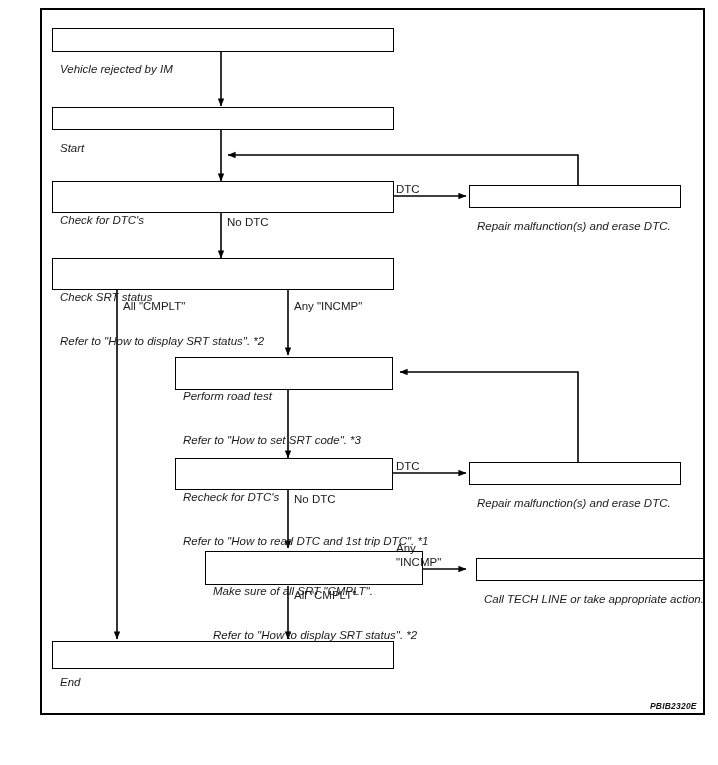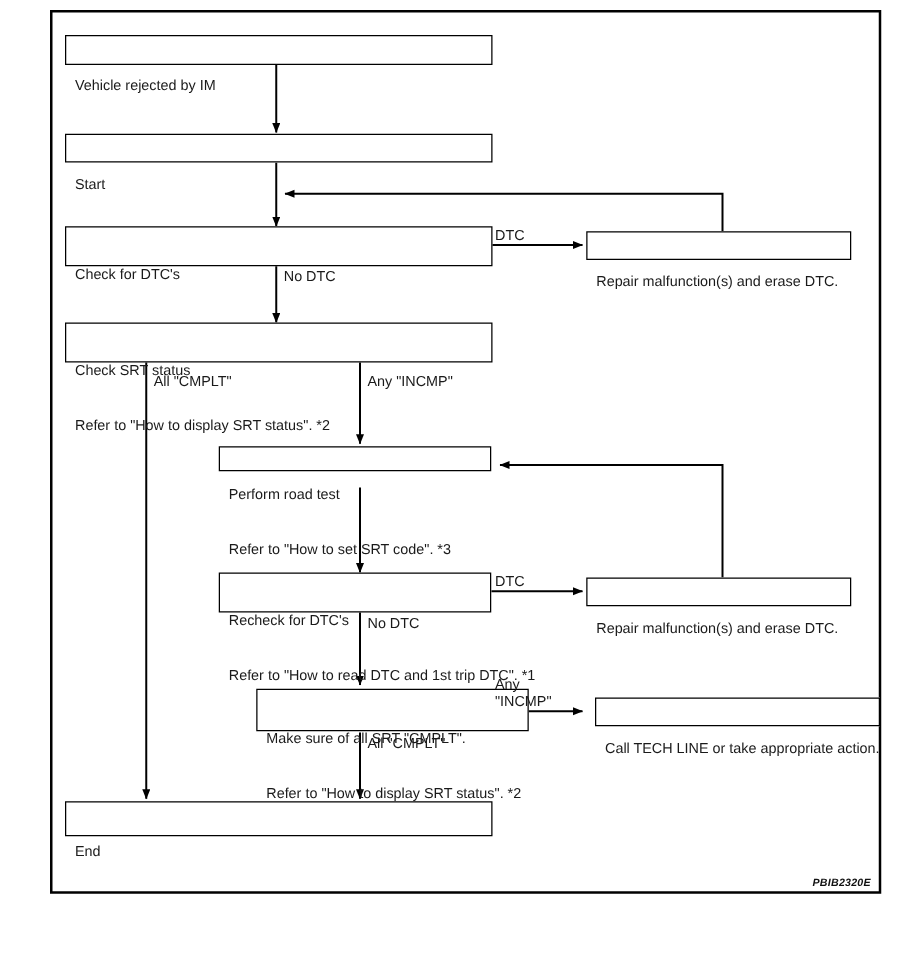--- a/index.html
+++ b/index.html
@@ -49,21 +49,21 @@
     position: absolute;
     box-sizing: border-box;
     border: 1.6px solid #000;
     background: #fff;
     font-size: 11.5px;
     line-height: 14.5px;
     padding: 4px 6px 4px 7px;
     white-space: pre;
     color: #1a1a1a;
   }
-  .node .line { display: block; }
+  .node .line { display: block; font-style: italic; }
 
   
   .edge-label {
     position: absolute;
     font-size: 11.5px;
     line-height: 14px;
     white-space: pre;
     color: #1a1a1a;
   }
 
@@ -150,21 +150,21 @@
 
   <div class="node" style="left:469px; top:185px; width:212px; height:23px;">
     <span class="line">Repair malfunction(s) and erase DTC.</span>
   </div>
 
   <div class="node" style="left:52px; top:258px; width:342px; height:32px; padding-top:2px;">
     <span class="line">Check SRT status</span>
     <span class="line">Refer to "How to display SRT status". *2</span>
   </div>
 
-  <div class="node" style="left:175px; top:357px; width:218px; height:20px; padding-top:2px;">
+  <div class="node" style="left:175px; top:357px; width:218px; height:33px; padding-top:2px;">
     <span class="line">Perform road test</span>
     <span class="line">Refer to "How to set SRT code". *3</span>
   </div>
 
   <div class="node" style="left:175px; top:458px; width:218px; height:32px; padding-top:2px;">
     <span class="line">Recheck for DTC's</span>
     <span class="line">Refer to "How to read DTC and 1st trip DTC". *1</span>
   </div>
 
   <div class="node" style="left:469px; top:462px; width:212px; height:23px;">

